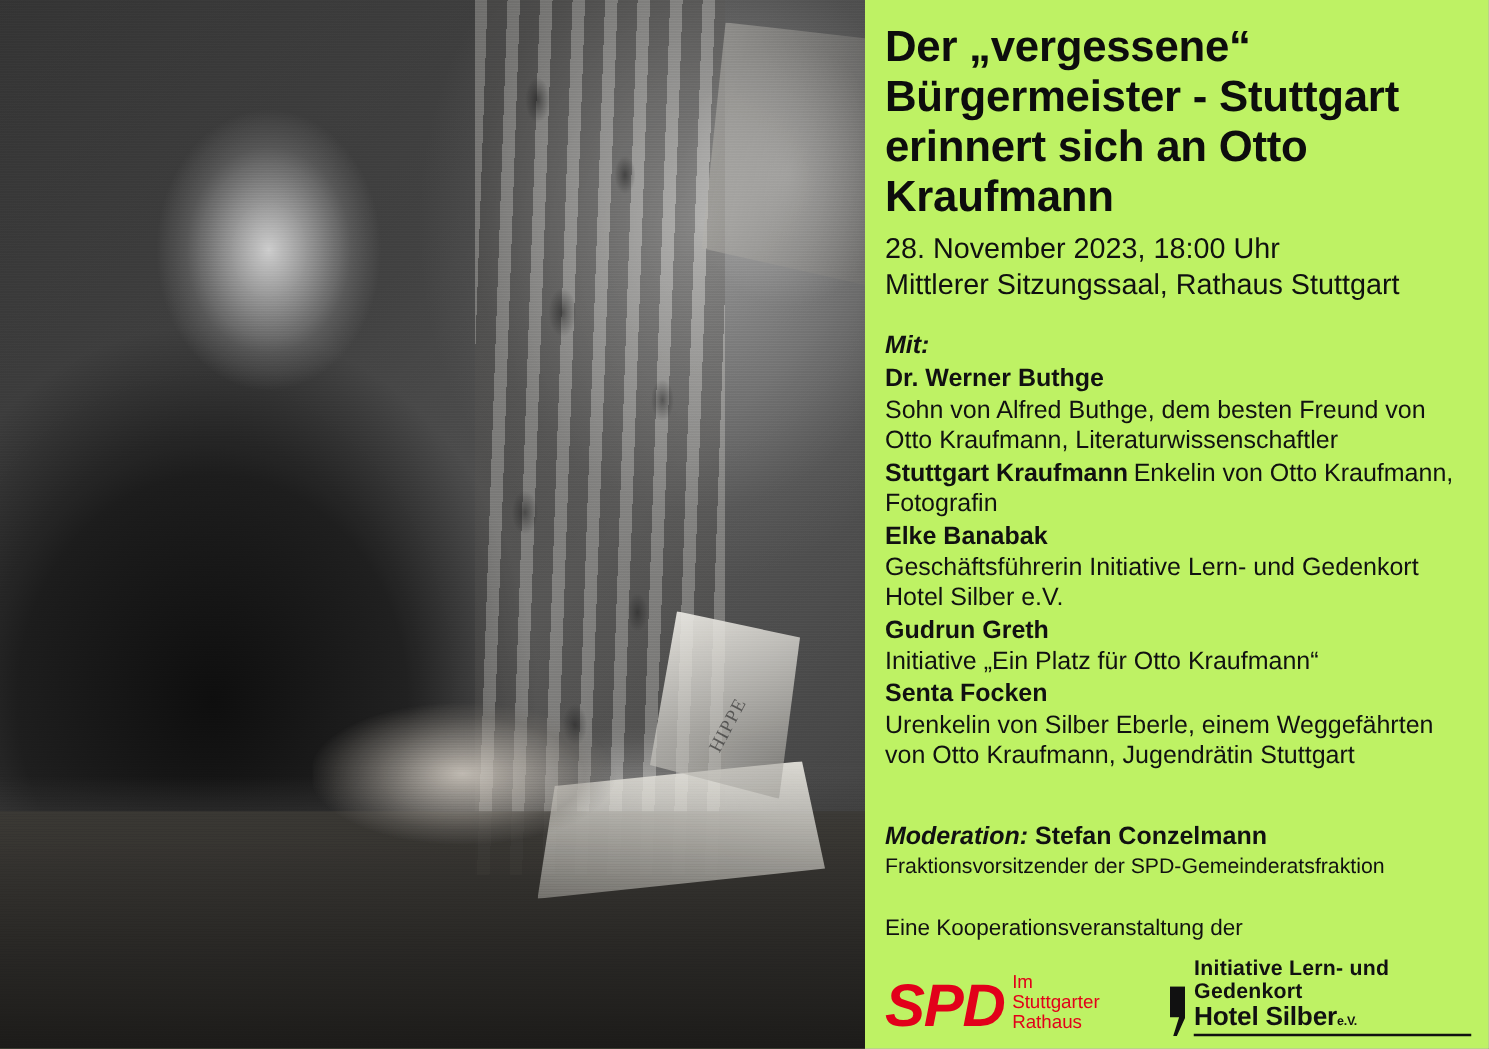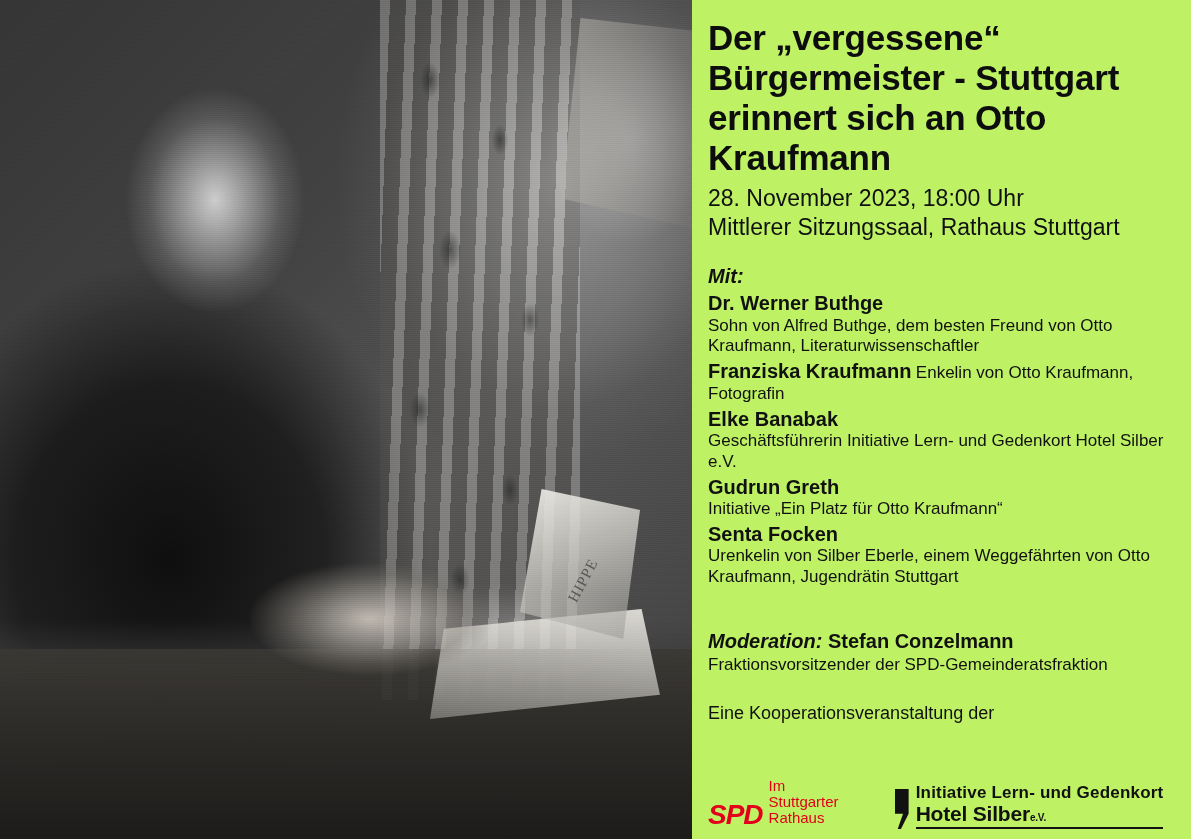--- a/index.html
+++ b/index.html
@@ -172,21 +172,21 @@
   }
   .person {
     margin-bottom: 2px;
   }
   .person-name {
     font-size: 20px;
     font-weight: bold;
     line-height: 1.22;
   }
   .person-role {
-    font-size: 17px;
+    font-size: 20px;
     line-height: 1.22;
     font-weight: 400;
   }
   .person-inline .person-name,
   .person-inline .person-role {
     display: inline;
   }
   .moderation {
     margin-top: 42px;
     font-size: 20px;
@@ -220,21 +220,21 @@
   }
   .spd-logo {
     display: flex;
     align-items: flex-end;
     gap: 6px;
   }
   .spd-word {
     font-family: "Liberation Sans", sans-serif;
     font-weight: bold;
     font-style: italic;
-    font-size: 28px;
+    font-size: 48px;
     letter-spacing: -1px;
     color: #e2001a;
     line-height: 0.95;
   }
   .spd-sub {
     color: #e2001a;
     font-size: 15px;
     font-weight: normal;
     line-height: 1.06;
     padding-bottom: 3px;
@@ -303,21 +303,21 @@
     <div class="block-gap"></div>
 
     <div class="mit-label">Mit:</div>
 
     <div class="person">
       <div class="person-name">Dr. Werner Buthge</div>
       <div class="person-role">Sohn von Alfred Buthge, dem besten Freund von Otto Kraufmann, Literaturwissenschaftler</div>
     </div>
 
     <div class="person person-inline">
-      <span class="person-name">Franziska Kraufmann</span>
+      <span class="person-name">Stuttgart Kraufmann</span>
       <span class="person-role">Enkelin von Otto Kraufmann, Fotografin</span>
     </div>
 
     <div class="person">
       <div class="person-name">Elke Banabak</div>
       <div class="person-role">Geschäftsführerin Initiative Lern- und Gedenkort Hotel Silber e.V.</div>
     </div>
 
     <div class="person">
       <div class="person-name">Gudrun Greth</div>

